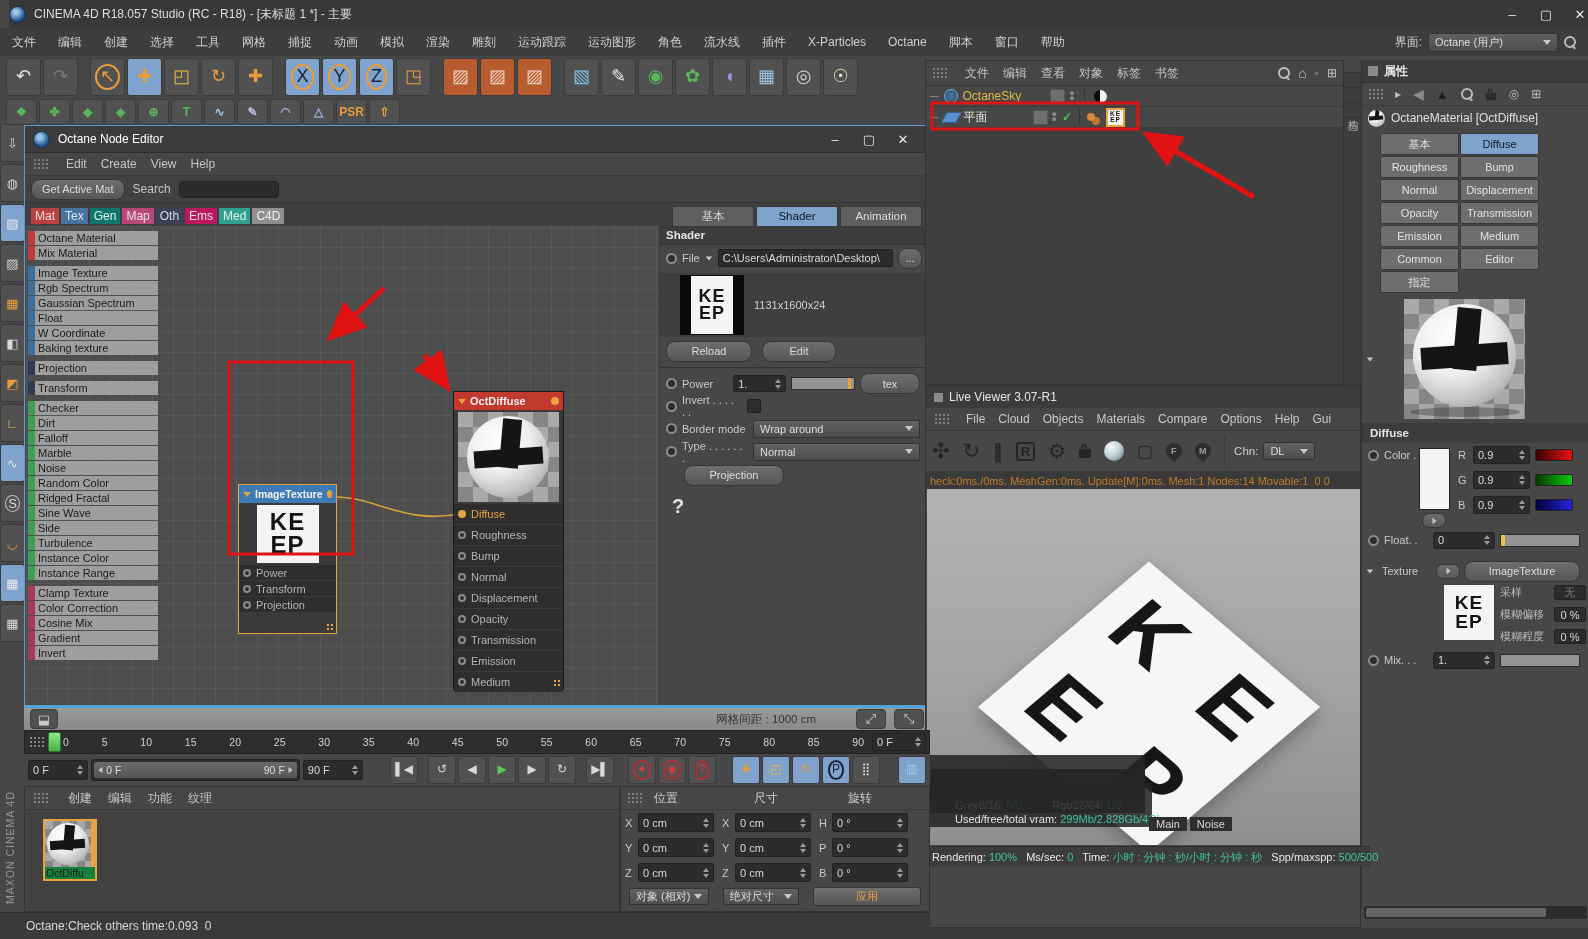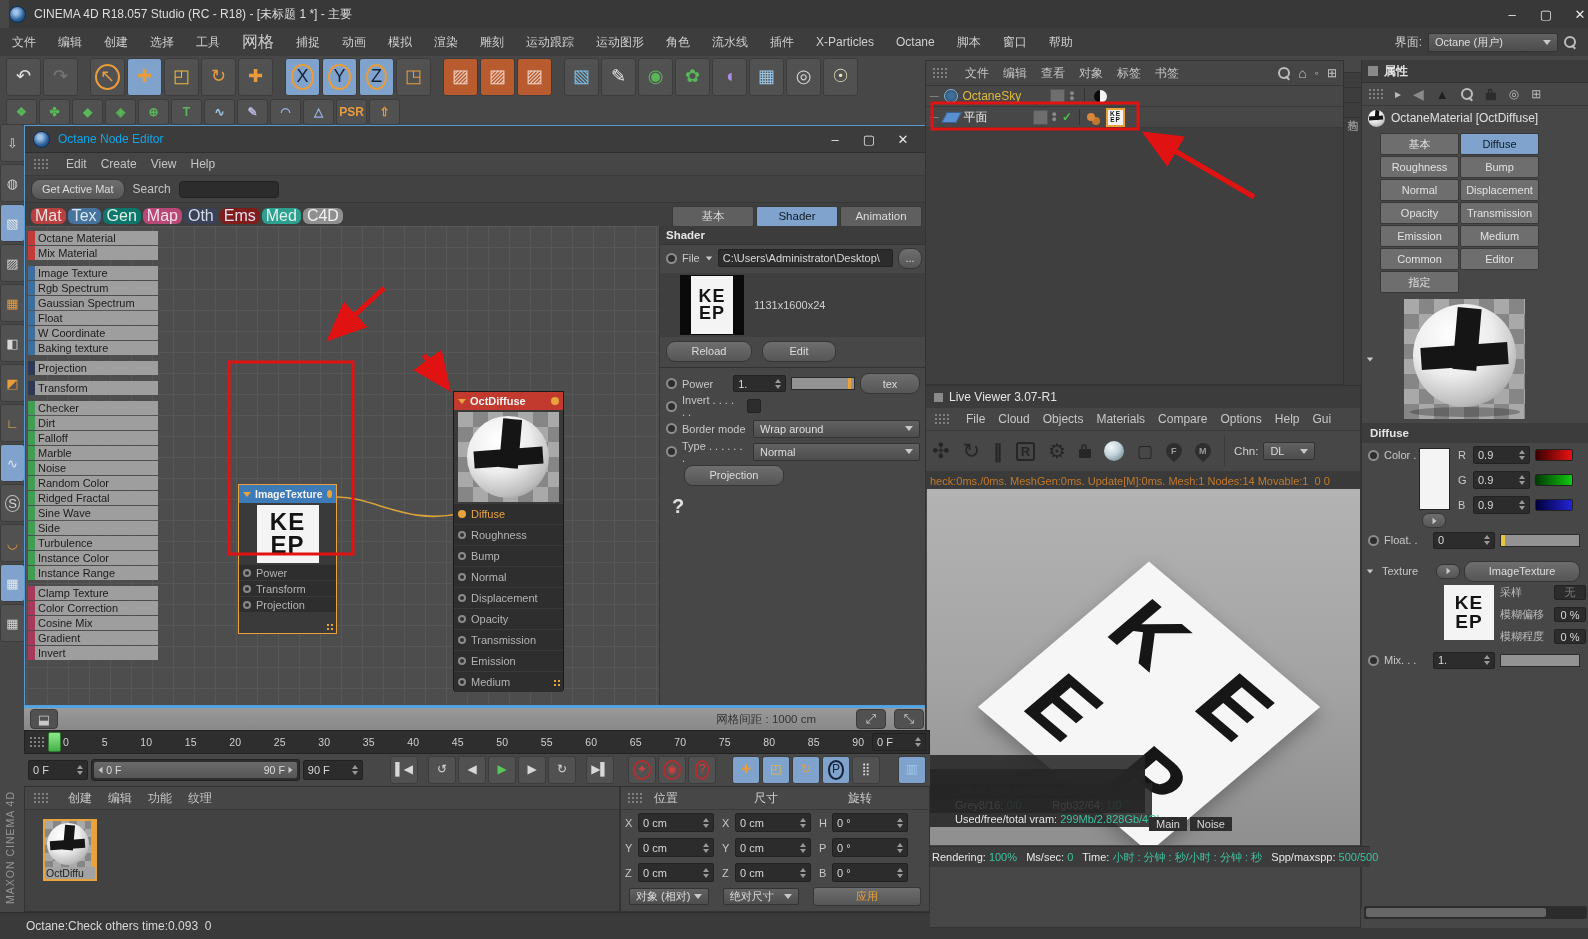--- a/index.html
+++ b/index.html
@@ -49,21 +49,21 @@
   .nrow{height:17px;display:flex;align-items:center;gap:5px;padding:0 4px;background:#2e2e2e;
         margin-top:1px;font-size:11px;color:#b4b4b4}
   .ndot{width:8px;height:8px;border-radius:50%;border:2px solid #8a8a8a;box-sizing:border-box;flex:none}
   .ngrip{position:absolute;right:2px;bottom:2px;width:8px;height:8px;
          background:radial-gradient(#e8a33d 1.2px,transparent 1.4px);background-size:4px 4px}
   .pi{height:14px;margin:1px 0 0 0;display:flex;background:#9e9e9e;color:#1b1b1b;font-size:11px;
       align-items:center;width:130px}
   .pi b{width:7px;align-self:stretch;flex:none}
   .pi span{padding-left:3px;font-weight:normal}
   .chip{height:16px;display:flex;align-items:center;justify-content:center;padding:0 4px;
-        font-size:16px;border-radius:6px;margin-right:2px;flex:none}
+        font-size:12px;border-radius:0;margin-right:2px;flex:none}
   .atab{height:20px;display:flex;align-items:center;justify-content:center;font-size:11.5px;
         border:1px solid #383838;border-radius:2px;background:#6e6e6e;color:#e2e2e2}
   .mi{margin-right:22px;flex:none}
   .tick{font-size:10.5px;color:#d0d0d0}
   .seg span{font-size:11px}
   .ico-search{width:12px;height:12px;position:relative;flex:none}
   .ico-search::before{content:"";position:absolute;left:0;top:0;width:8px;height:8px;border:2px solid #bdbdbd;border-radius:50%}
   .ico-search::after{content:"";position:absolute;right:0;bottom:0;width:5px;height:2px;background:#bdbdbd;transform:rotate(45deg)}
   .ico-lock{width:12px;height:9px;background:#2c2c2c;border-radius:1px;position:relative;margin-top:5px;flex:none}
   .ico-lock::before{content:"";position:absolute;left:2px;top:-5px;width:6px;height:6px;
@@ -94,21 +94,21 @@
   </div>
 
   <div class="a row" style="left:0;top:28px;width:1588px;height:28px;background:#3d3d3d;padding:0 12px">
     <span class="row">
 
     <span class="mi" style="color:#cfcfcf;font-size:12px">文件</span>
         <span class="mi" style="color:#cfcfcf;font-size:12px">编辑</span>
         <span class="mi" style="color:#cfcfcf;font-size:12px">创建</span>
         <span class="mi" style="color:#cfcfcf;font-size:12px">选择</span>
         <span class="mi" style="color:#cfcfcf;font-size:12px">工具</span>
-        <span class="mi" style="color:#cfcfcf;font-size:16px">网格</span>
+        <span class="mi" style="color:#cfcfcf;font-size:12px">网格</span>
         <span class="mi" style="color:#cfcfcf;font-size:12px">捕捉</span>
         <span class="mi" style="color:#cfcfcf;font-size:12px">动画</span>
         <span class="mi" style="color:#cfcfcf;font-size:12px">模拟</span>
         <span class="mi" style="color:#cfcfcf;font-size:12px">渲染</span>
         <span class="mi" style="color:#cfcfcf;font-size:12px">雕刻</span>
         <span class="mi" style="color:#cfcfcf;font-size:12px">运动跟踪</span>
         <span class="mi" style="color:#cfcfcf;font-size:12px">运动图形</span>
         <span class="mi" style="color:#cfcfcf;font-size:12px">角色</span>
         <span class="mi" style="color:#cfcfcf;font-size:12px">流水线</span>
         <span class="mi" style="color:#cfcfcf;font-size:12px">插件</span>
@@ -330,21 +330,21 @@
     <span class="cell sm" style="width:26px;height:18px;margin-left:6px;border-radius:4px">⬓</span>
     <span style="margin-left:auto;color:#333;font-size:11.5px">网格间距 : 1000 cm</span>
     <span class="cell sm" style="width:28px;height:18px;margin-left:40px;border-radius:4px">⤢</span>
     <span class="cell sm" style="width:28px;height:18px;margin:0 6px 0 8px;border-radius:4px">⤡</span>
   </div>
 
   <div class="a" style="left:24px;top:125px;width:905px;height:581px;background:#474747;border:1px solid #5b9bd5">
 
     <div class="row" style="height:26px;background:#3c3c3c;padding:0 8px;gap:8px;border-bottom:1px solid #2e2e2e">
       <span class="c4dlogo"></span>
-      <span style="color:#0ea5e9">Octane Node Editor</span>
+      <span style="color:#ffffff">Octane Node Editor</span>
       <span style="margin-left:auto" class="row">
         <span class="wctl">–</span>
         <span class="wctl">▢</span>
         <span class="wctl">✕</span>
       </span>
     </div>
 
     <div class="row" style="height:22px;background:#464646;padding:0 8px;gap:4px;border-bottom:1px solid #3a3a3a">
       <span class="grip"></span>
       <span class="row" style="gap:0">
@@ -363,21 +363,21 @@
     </div>
 
     <div class="row" style="height:26px;background:#3f3f3f;padding:0 6px;border-bottom:1px solid #333">
       <span class="row">
 
       <span class="chip" style="background: rgb(184, 64, 64); color: rgb(242, 222, 222);">Mat</span>
           <span class="chip" style="background: rgb(70, 116, 158); color: rgb(221, 232, 242);">Tex</span>
           <span class="chip" style="background: #0f766e; color: rgb(224, 242, 228);">Gen</span>
           <span class="chip" style="background: rgb(184, 72, 120); color: rgb(242, 222, 232);">Map</span>
           <span class="chip" style="background: rgb(58, 66, 88); color: rgb(216, 220, 232);">Oth</span>
-          <span class="chip" style="background: #7f1d1d; color: rgb(232, 222, 242);">Ems</span>
+          <span class="chip" style="background: #be185d; color: rgb(232, 222, 242);">Ems</span>
           <span class="chip" style="background: rgb(47, 160, 144); color: rgb(222, 242, 238);">Med</span>
           <span class="chip" style="background: rgb(143, 143, 143); color: rgb(242, 242, 242);">C4D</span>
         </span>
       <span class="row" style="margin-left:auto;gap:2px">
 
       <span class="atab" style="width: 80px; height: 19px; background: rgb(95, 95, 95); color: rgb(220, 220, 220);">基本</span>
           <span class="atab" style="width: 80px; height: 19px; background: rgb(127, 163, 204); color: rgb(16, 24, 32);">Shader</span>
           <span class="atab" style="width: 80px; height: 19px; background: rgb(95, 95, 95); color: rgb(220, 220, 220);">Animation</span>
         </span>
     </div>
@@ -1156,21 +1156,21 @@
       <span style="color:#c8c8c8;margin-left:16px">创建</span>
           <span style="color:#c8c8c8;margin-left:16px">编辑</span>
           <span style="color:#c8c8c8;margin-left:16px">功能</span>
           <span style="color:#c8c8c8;margin-left:16px">纹理</span>
         </span>
     </div>
     <div style="position:absolute;left:18px;top:32px;width:50px;border:2px solid #e8a33d;background:#e8a33d">
       <span class="checker" style="display:block;width:46px;height:46px;position:relative;background-size:16px 16px;background-position:0 0,8px 8px">
         <span class="sphere" style="position:absolute;left:2px;top:2px;width:42px;height:42px"></span>
       </span>
-      <span style="display:block;text-align:left;font-size:10.5px;color:#1c1c1c;background:#a3a3a3;padding:0 1px">OctDiffu</span>
+      <span style="display:block;text-align:left;font-size:10.5px;color:#1c1c1c;background:#15803d;padding:0 1px">OctDiffu</span>
     </div>
   </div>
 
   <div class="a" style="left:620px;top:786px;width:310px;height:126px;background:#474747;border:1px solid #333">
     <div class="row" style="height:22px;padding:0 6px;gap:4px;border-bottom:1px solid #3a3a3a">
       <span class="grip"></span>
       <span style="margin-left:8px;color:#cfcfcf">位置</span>
       <span style="margin-left:72px;color:#cfcfcf">尺寸</span>
       <span style="margin-left:66px;color:#cfcfcf">旋转</span>
     </div>

